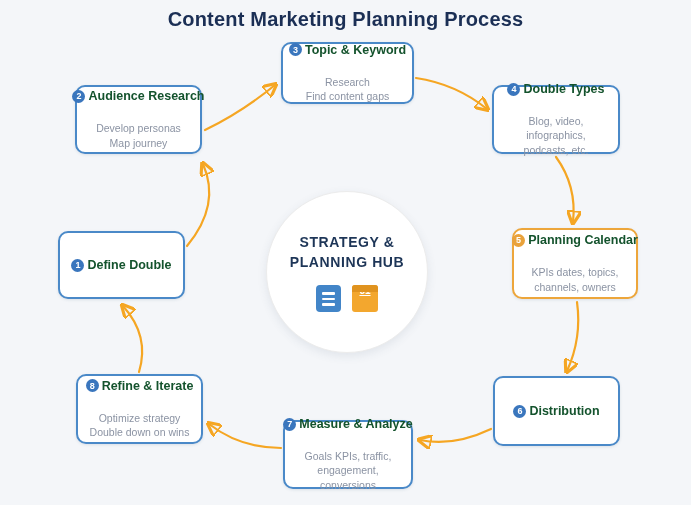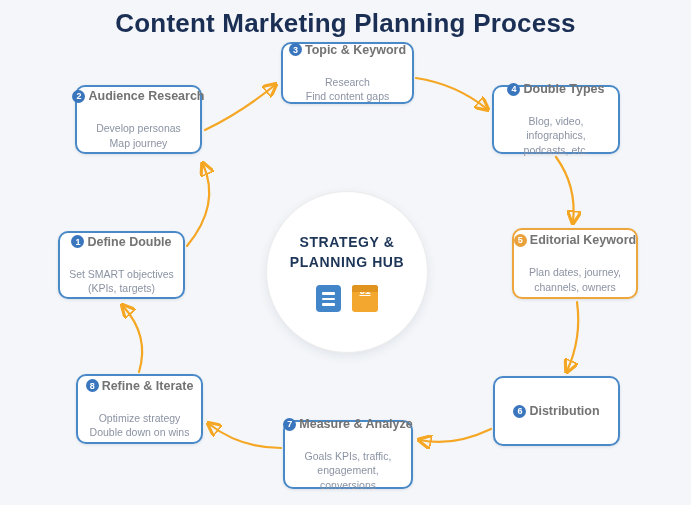--- a/index.html
+++ b/index.html
@@ -6,39 +6,39 @@
   html,body { width:691px; height:505px; }
   body {
     font-family: "Liberation Sans", sans-serif;
     background:#f4f6f9;
     overflow:hidden;
   }
   .canvas { position:relative; width:691px; height:505px; background:#f4f6f9; }
 
   .page-title {
     position:absolute; top:8px; left:0; width:100%;
-    text-align:center; font-size:26px; font-weight:bold; color:#1b2f55;
+    text-align:center; font-size:20px; font-weight:bold; color:#1b2f55;
     letter-spacing:0.2px;
   }
 
   svg.arrows { position:absolute; left:0; top:0; width:691px; height:505px; z-index:1; }
   svg.arrows path { stroke:#f5a623; stroke-width:2.2; fill:none; stroke-linecap:round; }
 
   .node {
     position:absolute; z-index:2;
     background:#ffffff;
     border:2px solid #4a89c8;
     border-radius:10px;
     box-shadow:0 1px 3px rgba(40,70,110,0.12);
     display:flex; flex-direction:column; align-items:center; justify-content:center;
     padding:4px 6px; text-align:center;
   }
   .node.orange { border-color:#eda63b; }
   .node-title { display:flex; align-items:center; justify-content:center; gap:2px; }
-  .node-label { font-size:12.5px; font-weight:bold; color:#737373; white-space:nowrap; }
+  .node-label { font-size:12.5px; font-weight:bold; color:#14532d; white-space:nowrap; }
   .badge {
     display:inline-flex; align-items:center; justify-content:center;
     width:13px; height:13px; border-radius:50%;
     background:#3a76bd; color:#ffffff; font-size:9px; font-weight:bold;
     flex:0 0 auto; margin-right:1px;
   }
   .node.orange .badge { background:#e9a23b; }
   .node-desc {
     margin-top:18px; font-size:10.5px; color:#8b93a3; line-height:1.35;
     white-space:pre-line;
@@ -102,22 +102,20 @@
     <path d="M 491 429 Q 453 447 420 440" marker-end="url(#ah)"></path>
     <path d="M 281 448 Q 240 448 209 424" marker-end="url(#ah)"></path>
     <path d="M 139 372 Q 150 336 123 306" marker-end="url(#ah)"></path>
   </svg>
 
   <div class="node pos-1">
     <div class="node-title">
       <span class="badge">1</span>
       <span class="node-label">Define Double</span>
     </div>
-    <div class="node-desc">Set SMART objectives
-(KPIs, targets)</div>
   </div>
 
   <div class="node pos-2">
     <div class="node-title">
       <span class="badge">2</span>
       <span class="node-label">Audience Research</span>
     </div>
     <div class="node-desc">Develop personas
 Map journey</div>
   </div>
@@ -136,23 +134,23 @@
       <span class="badge">4</span>
       <span class="node-label">Double Types</span>
     </div>
     <div class="node-desc">Blog, video, infographics,
 podcasts, etc.</div>
   </div>
 
   <div class="node orange pos-5">
     <div class="node-title">
       <span class="badge">5</span>
-      <span class="node-label">Editorial Keyword</span>
+      <span class="node-label">Planning Calendar</span>
     </div>
-    <div class="node-desc">Plan dates, journey,
+    <div class="node-desc">KPIs dates, topics,
 channels, owners</div>
   </div>
 
   <div class="node pos-6">
     <div class="node-title">
       <span class="badge">6</span>
       <span class="node-label">Distribution</span>
     </div>
   </div>
 

